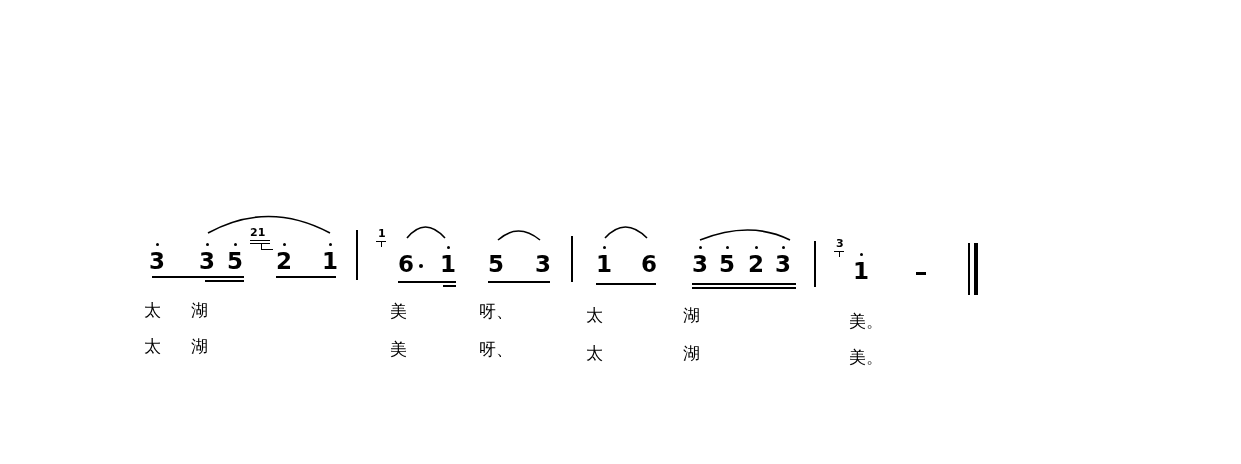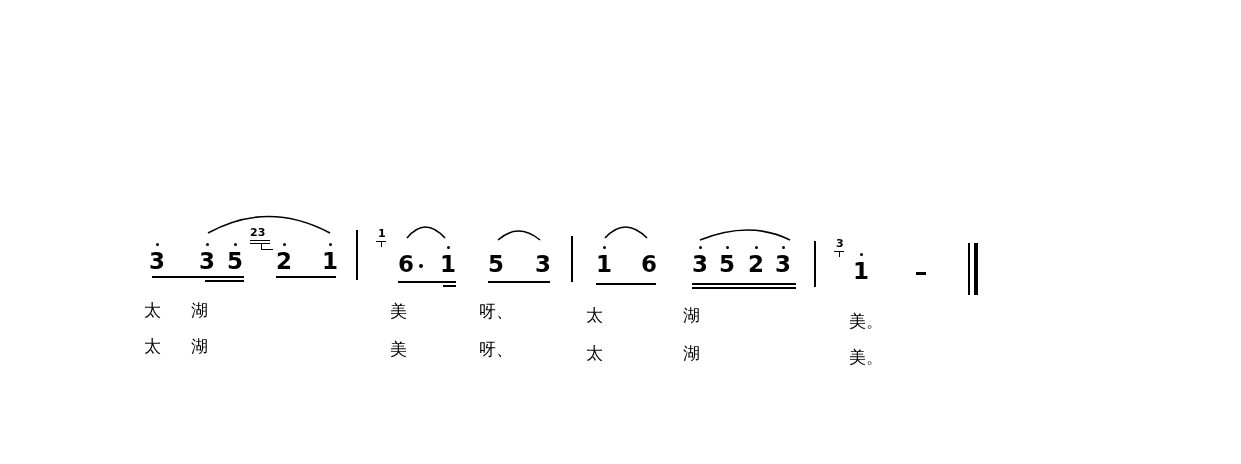--- a/index.html
+++ b/index.html
@@ -40,21 +40,21 @@
     <span>3</span>
   </div>
   <div class="note" style="left:199px; top:249px;">
     <span class="dot-above"></span>
     <span>3</span>
   </div>
   <div class="note" style="left:227px; top:249px;">
     <span class="dot-above"></span>
     <span>5</span>
   </div>
-  <div class="grace" style="left:250px; top:227px;">23</div>
+  <div class="grace" style="left:250px; top:227px;">21</div>
   <div class="uline thin" style="left:250px; top:240px; width:20px;"></div>
   <div class="uline thin" style="left:250px; top:243px; width:20px;"></div>
   <div class="uline thin" style="left:261px; top:244px; width:1px; height:6px;"></div>
   <div class="uline thin" style="left:261px; top:249px; width:12px;"></div>
   <div class="note" style="left:276px; top:249px;">
     <span class="dot-above"></span>
     <span>2</span>
   </div>
   <div class="note" style="left:322px; top:249px;">
     <span class="dot-above"></span>

